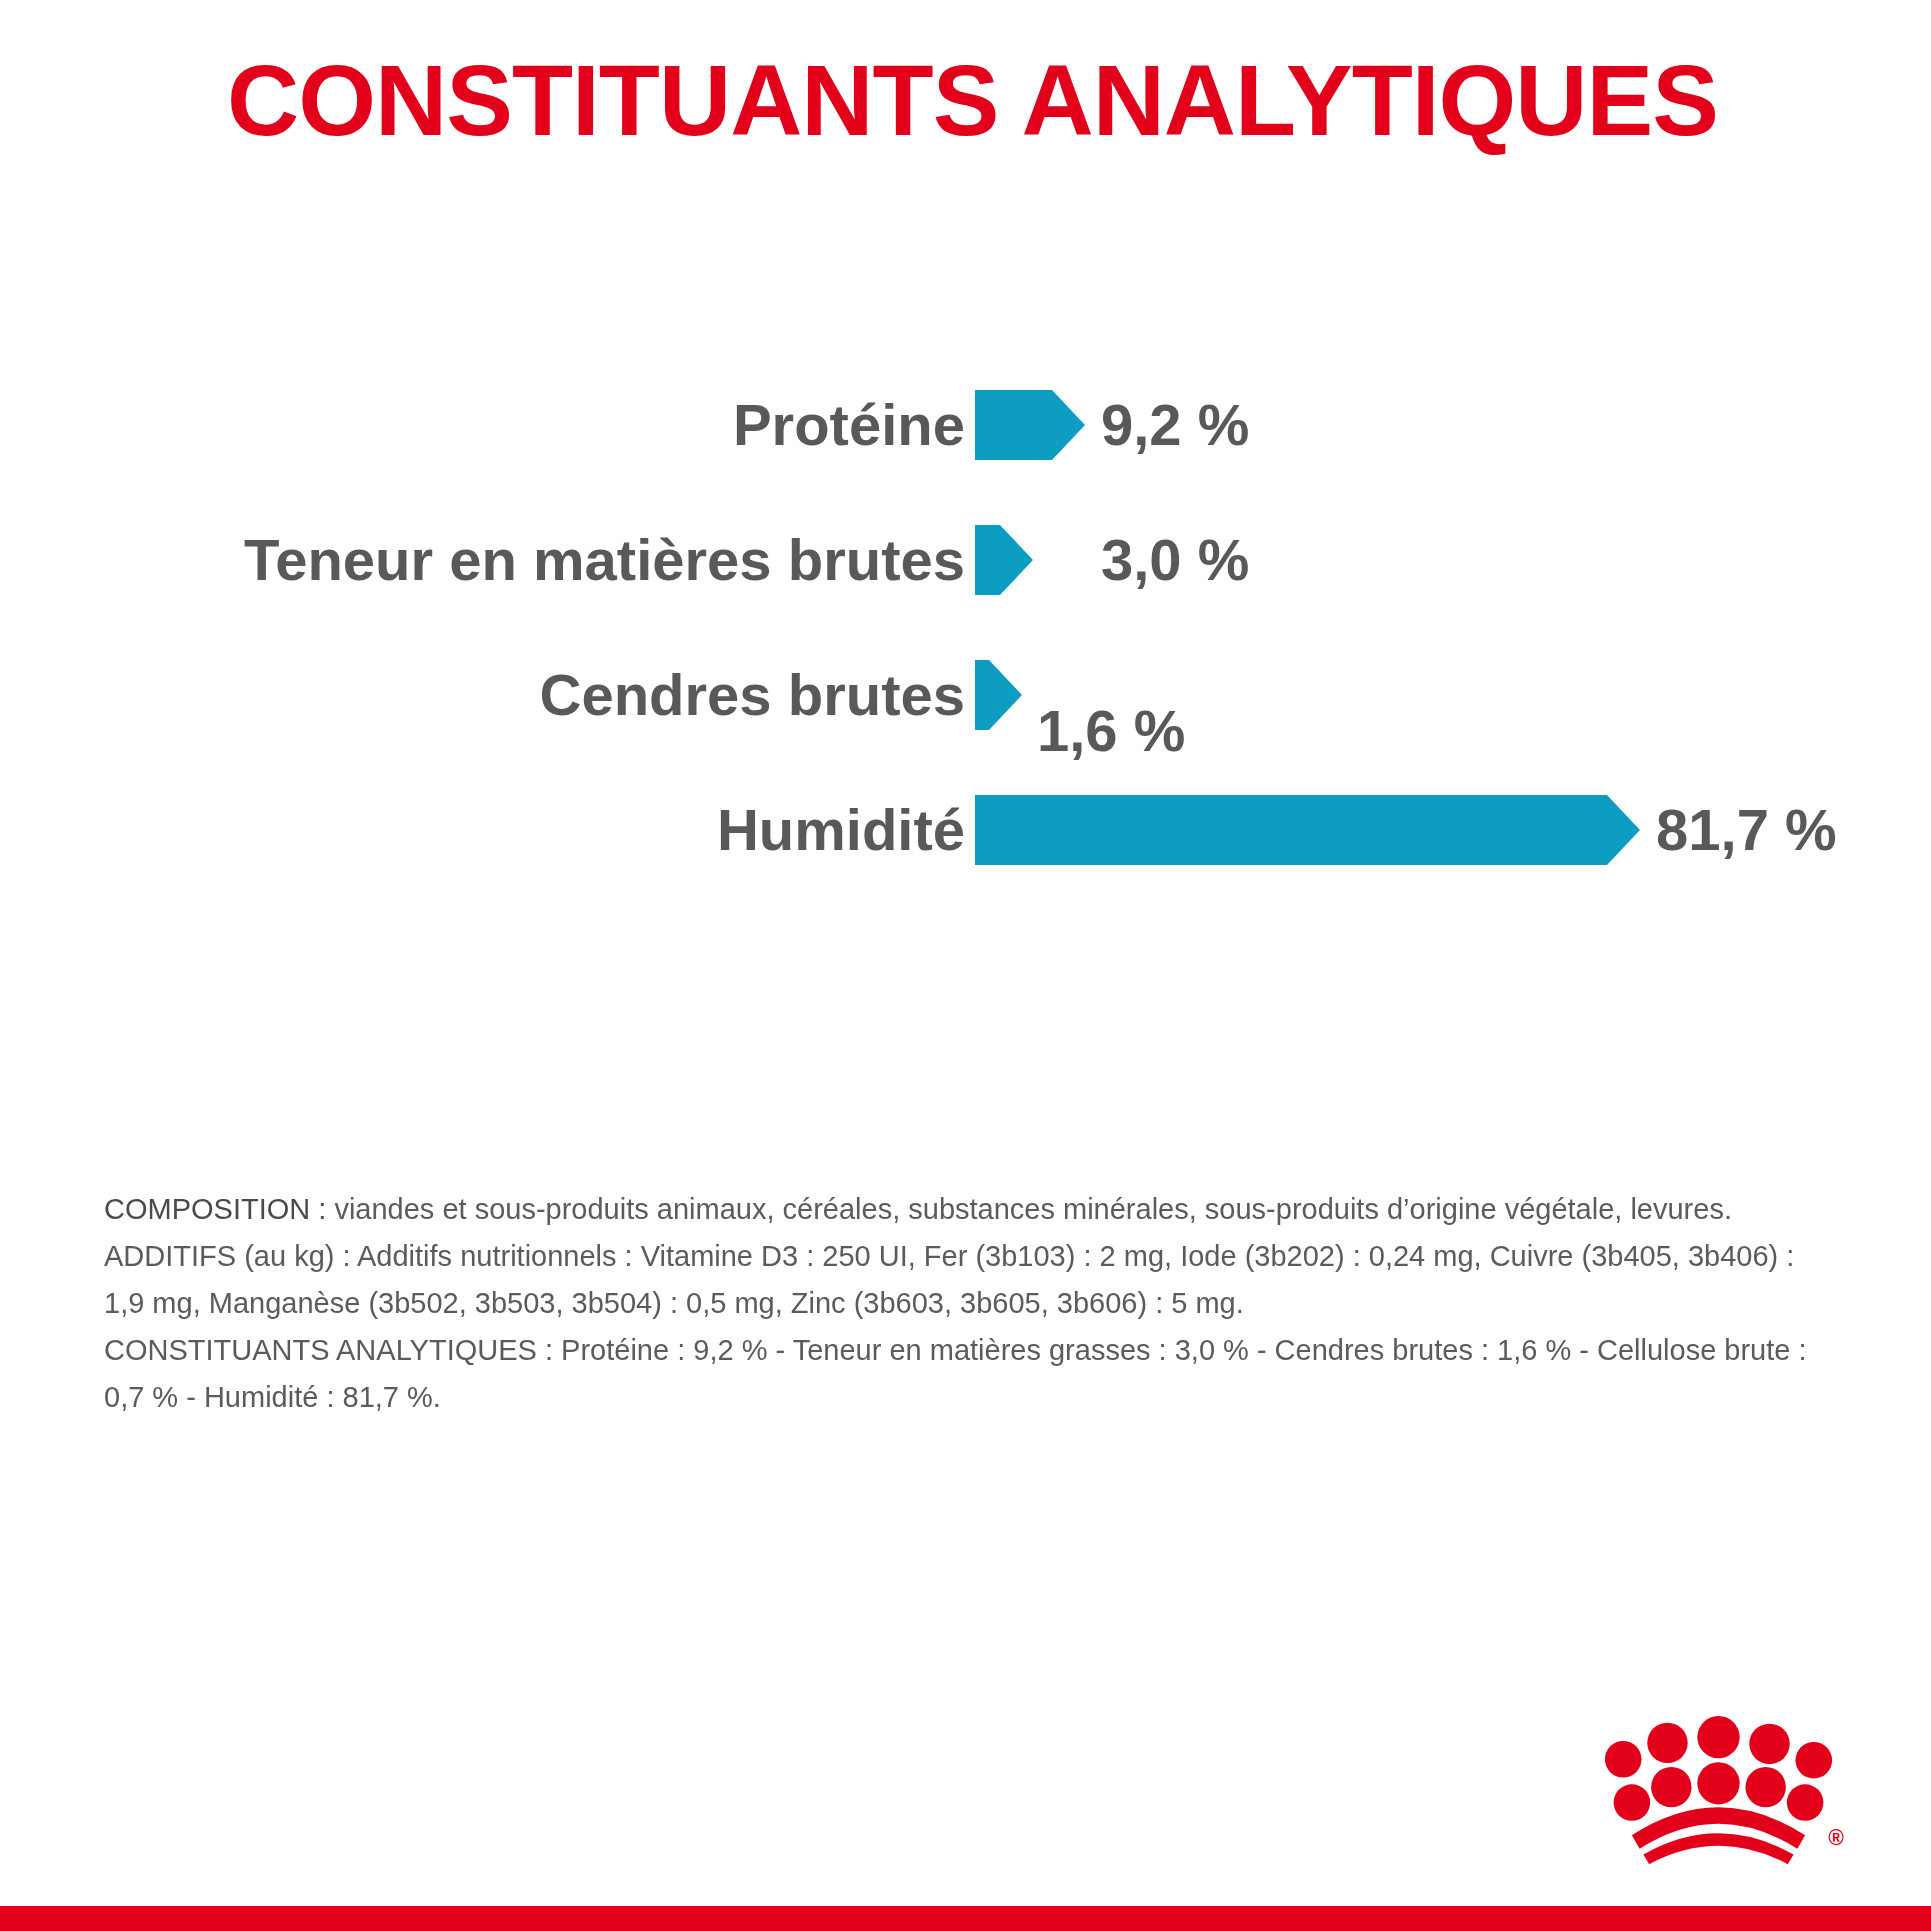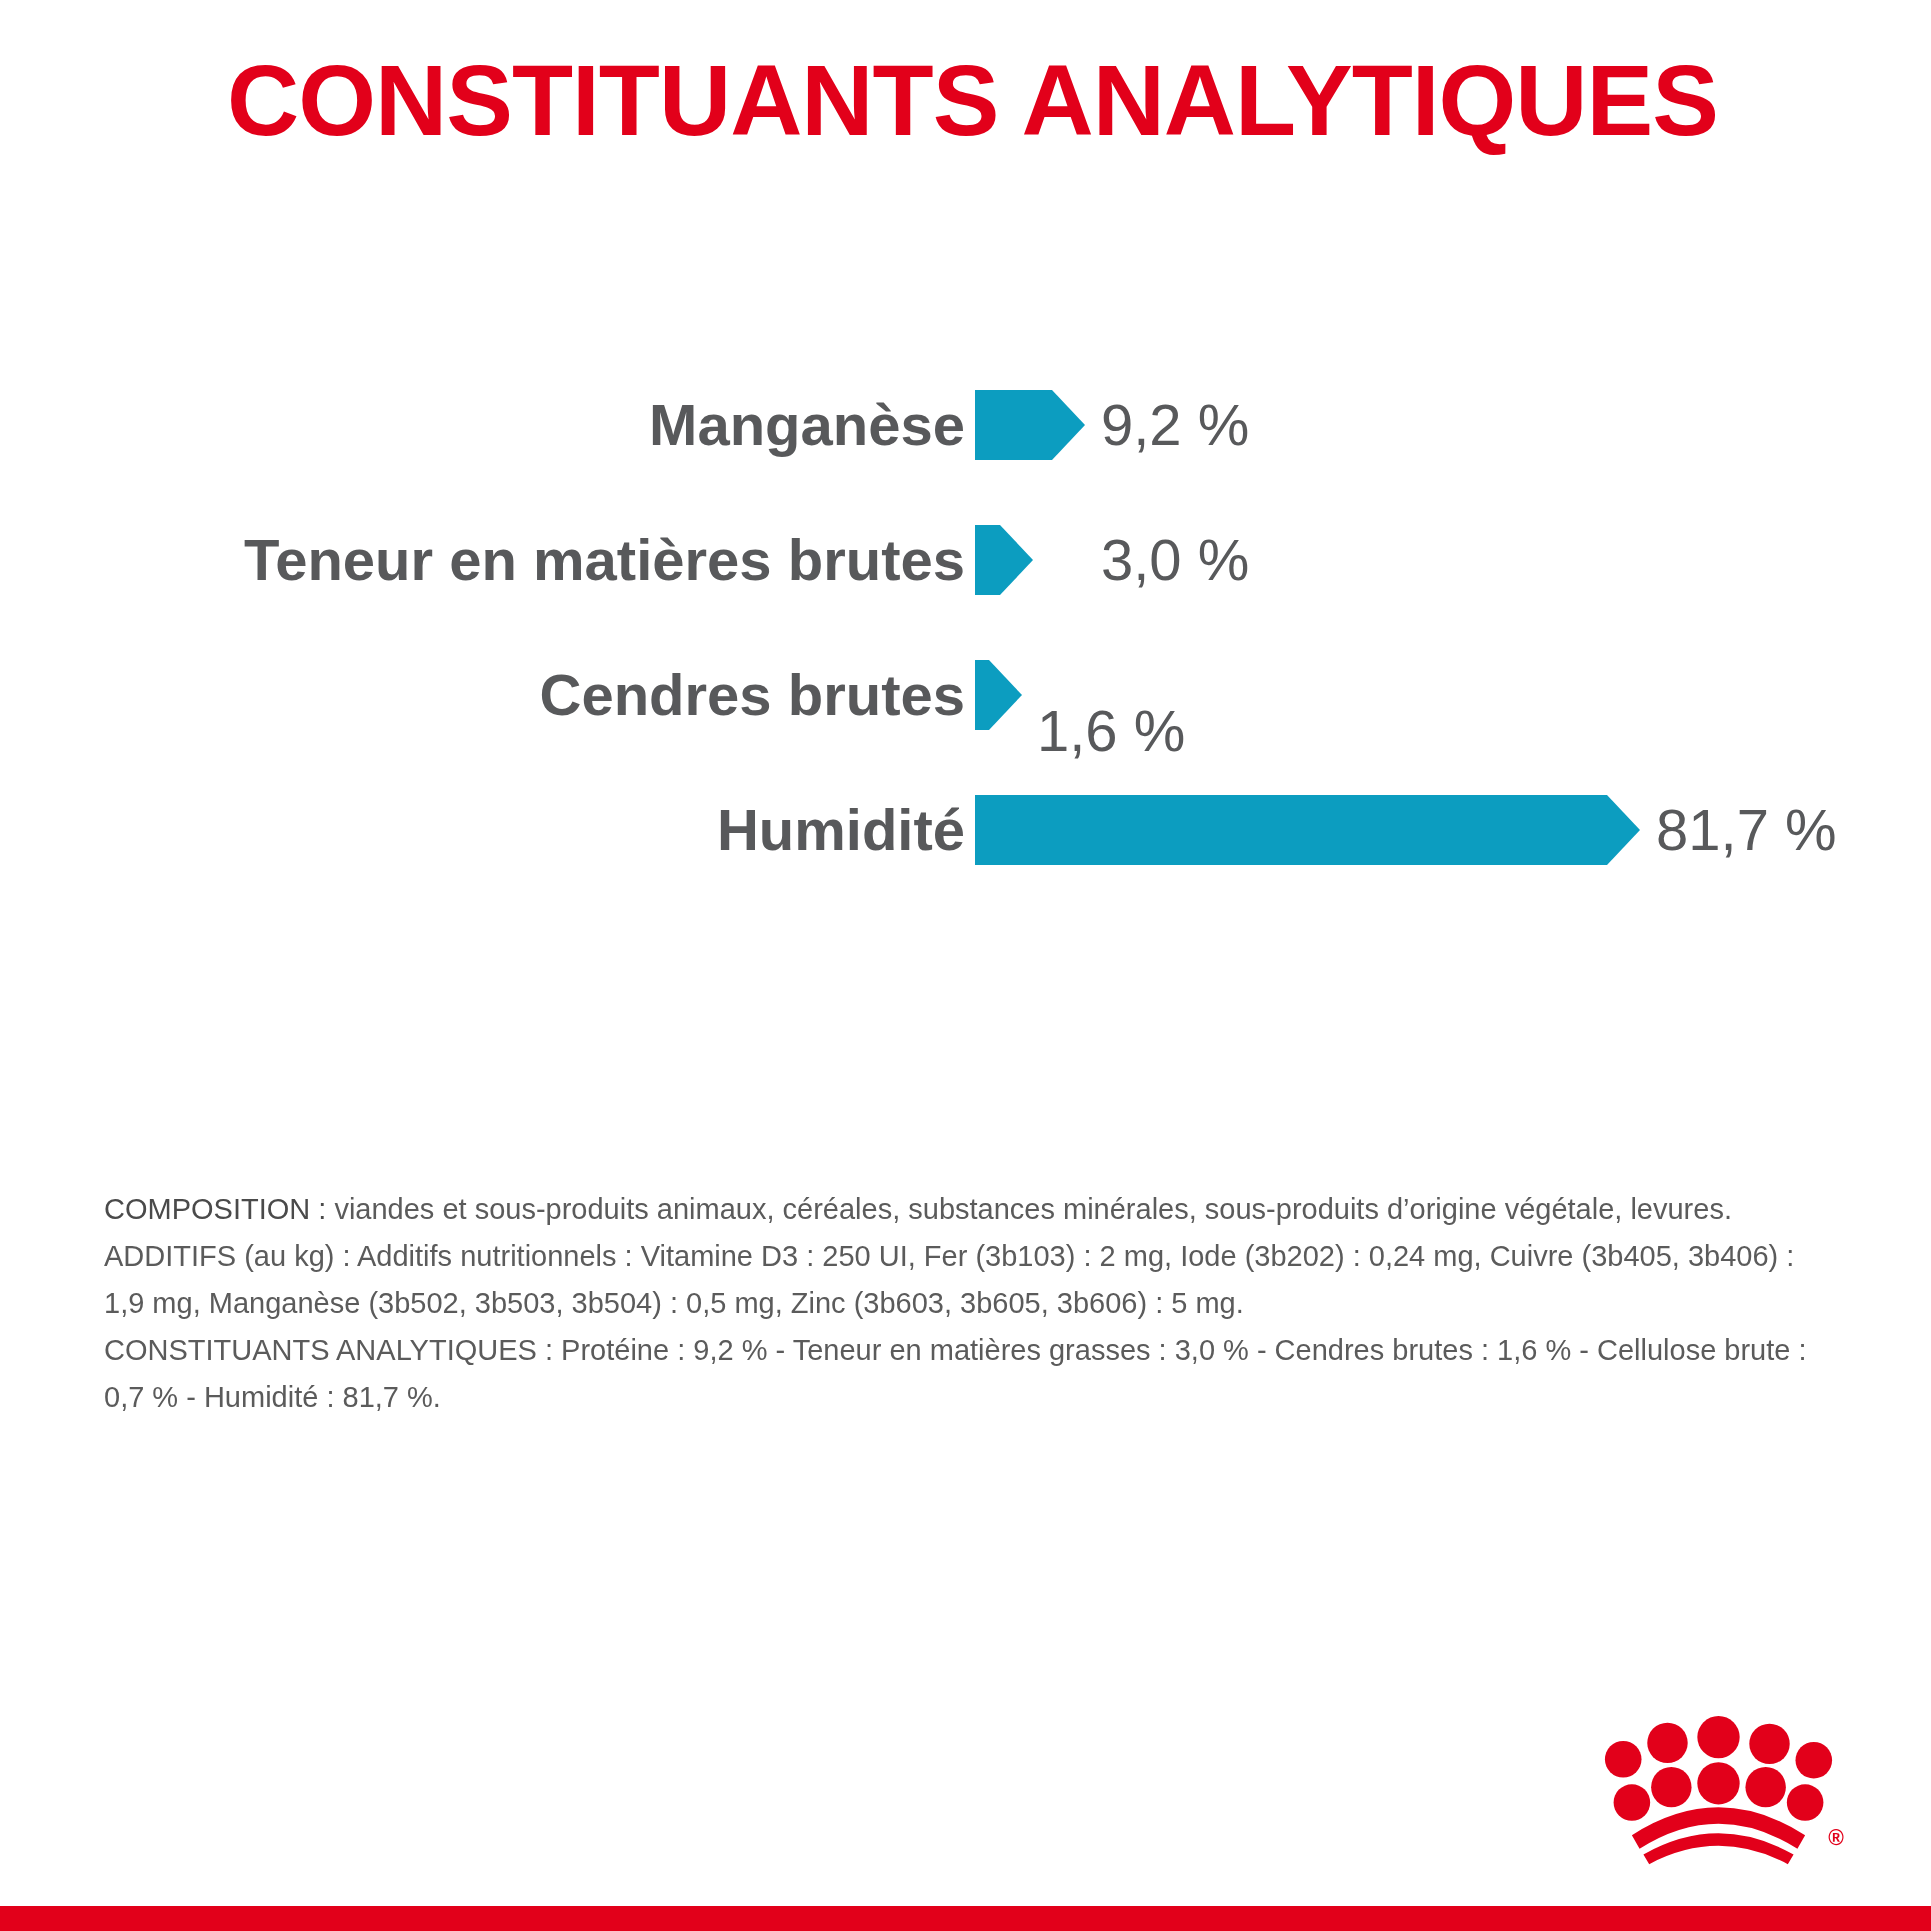--- a/index.html
+++ b/index.html
@@ -87,21 +87,21 @@
     height: 0;
     border-top: 35px solid transparent;
     border-bottom: 35px solid transparent;
     border-left: 33px solid #0c9dc0;
   }
   .row-value {
     position: absolute;
     top: 50%;
     transform: translateY(-50%);
     color: #58595b;
-    font-weight: 400;
+    font-weight: 700;
     font-size: 58px;
     line-height: 62px;
     white-space: nowrap;
     font-family: "Liberation Sans", sans-serif;
   }
 
   
   .composition {
     position: absolute;
     top: 1186px;
@@ -146,21 +146,21 @@
 </head>
 <body>
 
 <div class="page">
 
   <div class="title">CONSTITUANTS ANALYTIQUES</div>
 
   <div class="chart">
 
     <div class="row">
-      <div class="row-label">Manganèse</div>
+      <div class="row-label">Protéine</div>
       <div class="bar-wrap">
         <div class="bar" style="width:77px;"></div>
       </div>
       <div class="row-value" style="left:1101px;">9,2 %</div>
     </div>
 
     <div class="row">
       <div class="row-label">Teneur en matières brutes</div>
       <div class="bar-wrap">
         <div class="bar" style="width:25px;"></div>

